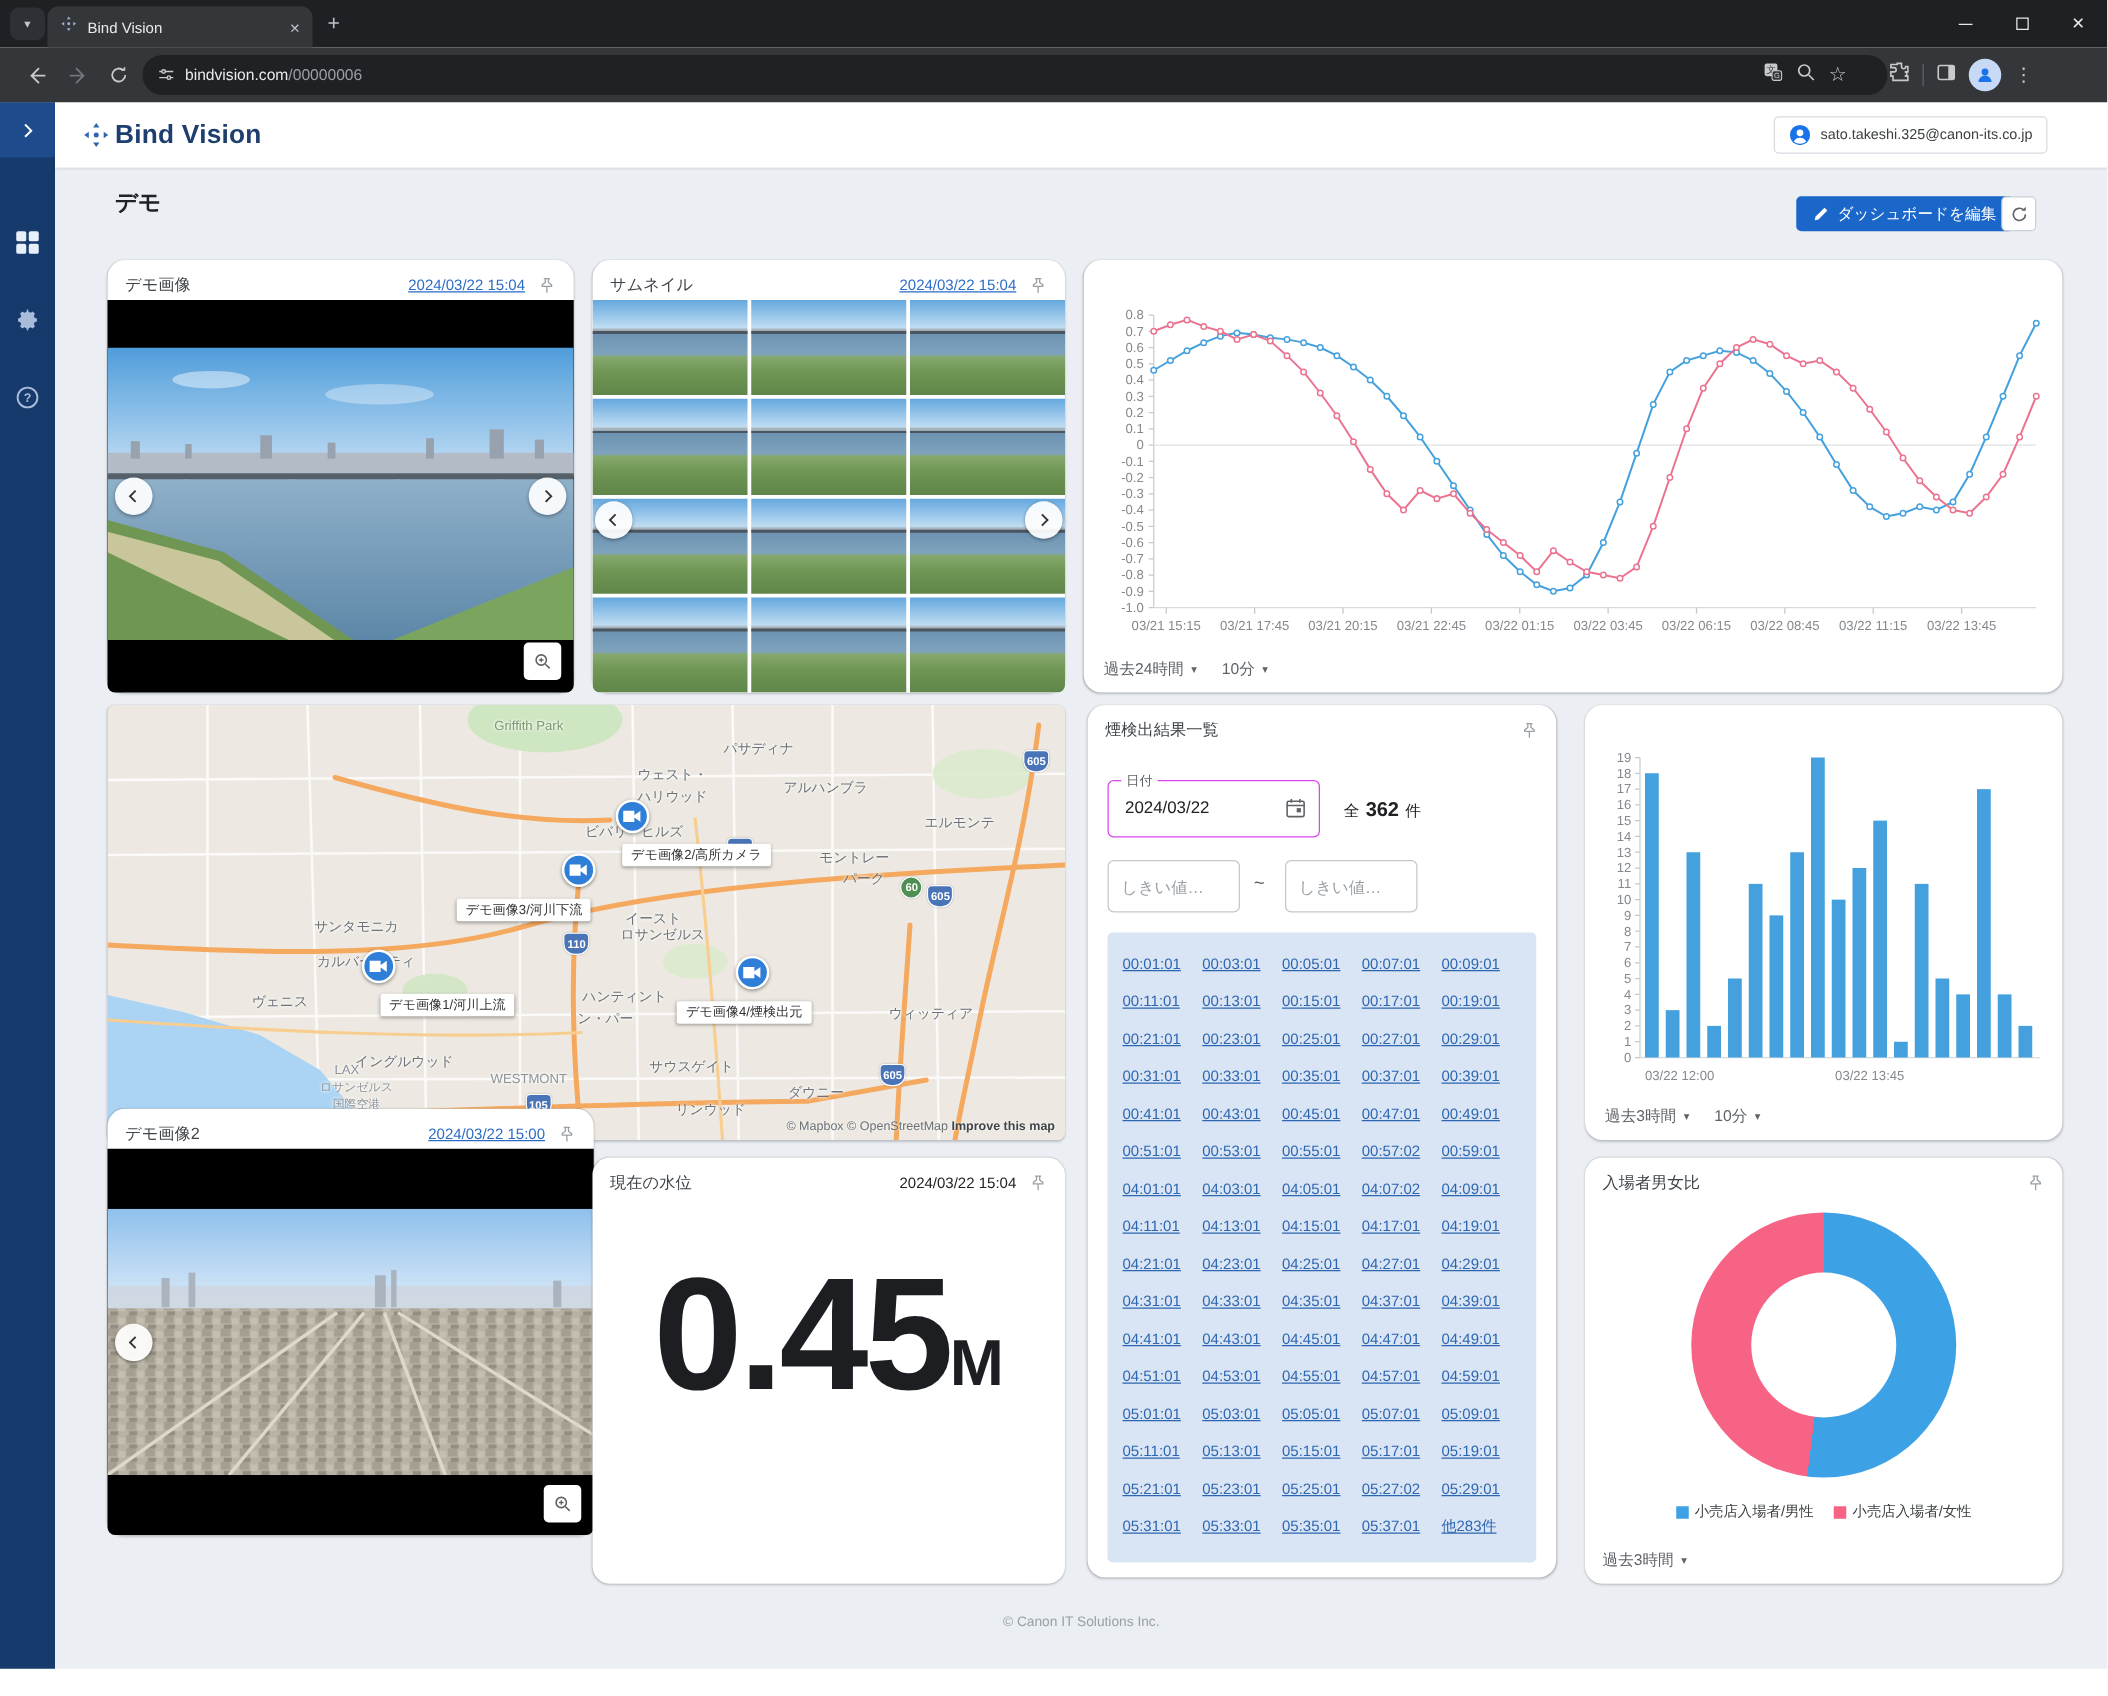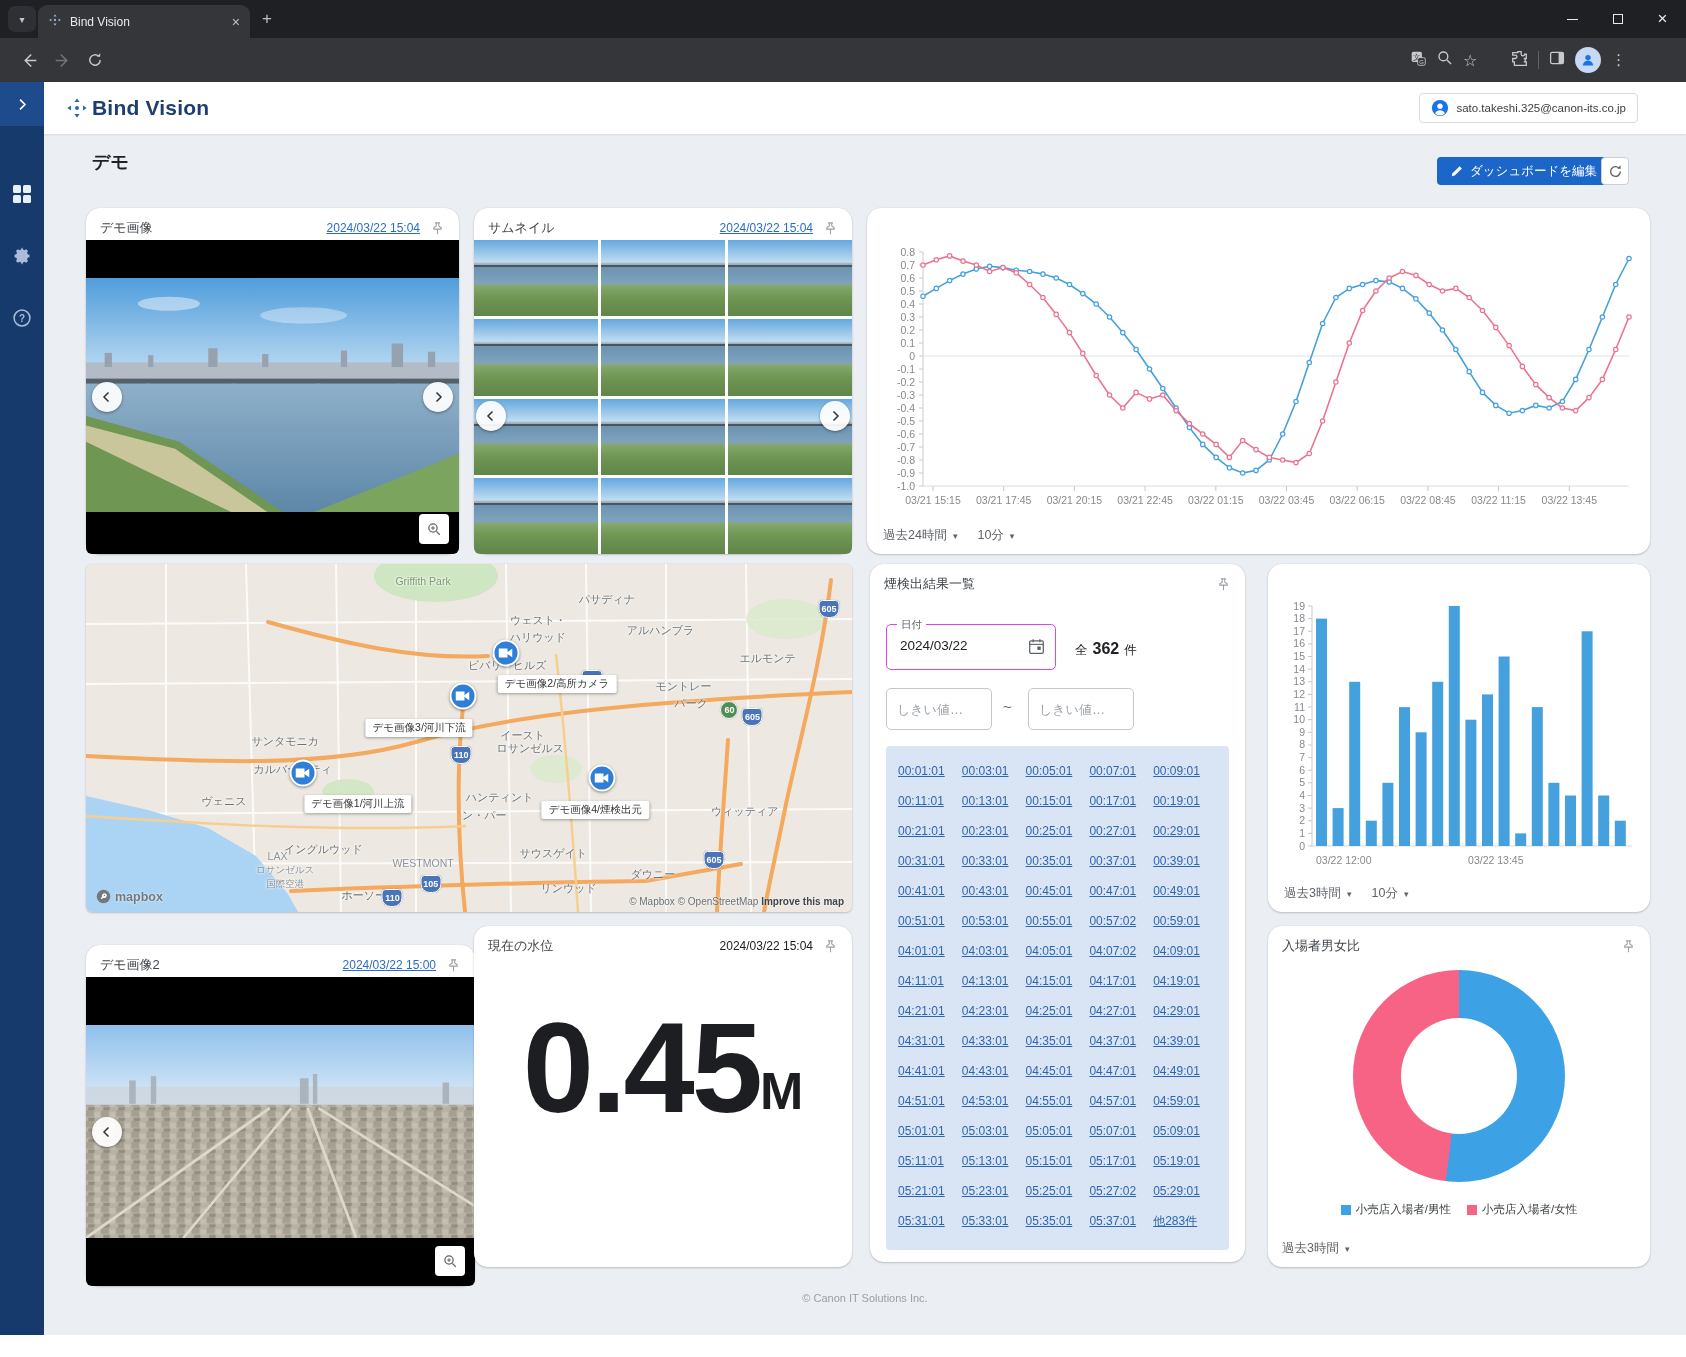--- a/index.html
+++ b/index.html
@@ -135,20 +135,31 @@
     <svg width="17" height="17" viewBox="0 0 20 20">
         <path d="M8 3l7 7-7 7M15 10H2" stroke="#70757a" stroke-width="1.8" fill="none"></path>
       </svg>
     </div>
   <div class="abs navic" style="left:80px;top:45px">
     <svg width="16" height="16" viewBox="0 0 20 20">
         <path d="M16.5 10a6.5 6.5 0 1 1-2-4.7" stroke="#c7cacd" stroke-width="1.8" fill="none"></path>
         <path d="M16.5 1.5v4.3h-4.3z" fill="#c7cacd"></path>
       </svg>
     </div>
+  <div class="omni">
+    <svg width="14" height="14" viewBox="0 0 20 20">
+        <g stroke="#c7cacd" stroke-width="1.6" fill="none">
+          <line x1="2" y1="6" x2="18" y2="6"></line>
+          <line x1="2" y1="13" x2="18" y2="13"></line>
+          <circle cx="7" cy="6" r="2" fill="#35363a"></circle>
+          <circle cx="13" cy="13" r="2" fill="#35363a"></circle>
+        </g>
+      </svg>
+    <span class="url"><span>bindvision.com</span><span class="path">/00000006</span></span>
+  </div>
   <div class="tool-r" style="left:1410px">
     <span><svg width="17" height="17" viewBox="0 0 20 20">
           <rect x="2" y="2" width="12" height="12" rx="2" fill="#c7cacd"></rect>
           <text x="8" y="11.5" font-size="9" text-anchor="middle" fill="#35363a">文</text>
           <rect x="9" y="9" width="9" height="9" rx="2" fill="#35363a" stroke="#c7cacd"></rect>
           <text x="13.5" y="16" font-size="7" text-anchor="middle" fill="#c7cacd">G</text>
         </svg></span>
     <span><svg width="16" height="16" viewBox="0 0 20 20">
           <circle cx="8" cy="8" r="5.5" stroke="#c7cacd" stroke-width="1.7" fill="none"></circle>
           <line x1="12.5" y1="12.5" x2="17.5" y2="17.5" stroke="#c7cacd" stroke-width="1.7"></line>
@@ -809,21 +820,21 @@
           <span>過去3時間</span>
           <span class="caret">▾</span>
         </span>
       <span class="dd">
           <span>10分</span>
           <span class="caret">▾</span>
         </span>
     </div>
   </div>
 
-  <div class="card" style="left:86px;top:945px;width:389px;height:341px">
+  <div class="card" style="left:86px;top:887px;width:389px;height:341px">
     <div class="card-head">
       <span>デモ画像2</span>
       <span class="spacer"></span>
       <a class="datelink">2024/03/22 15:00</a>
       <svg width="15" height="15" viewBox="0 0 24 24">
           <path d="M8 3h8M10 3v5l-4 3v2h12v-2l-4-3V3M12 13v8" stroke="#9aa0a6" stroke-width="1.7" fill="none"></path>
         </svg>
     </div>
     <div class="photo">
       <svg class="scene" style="top:48px;bottom:48px;width:100%;height:213px" viewBox="0 0 360 200" preserveAspectRatio="none">

